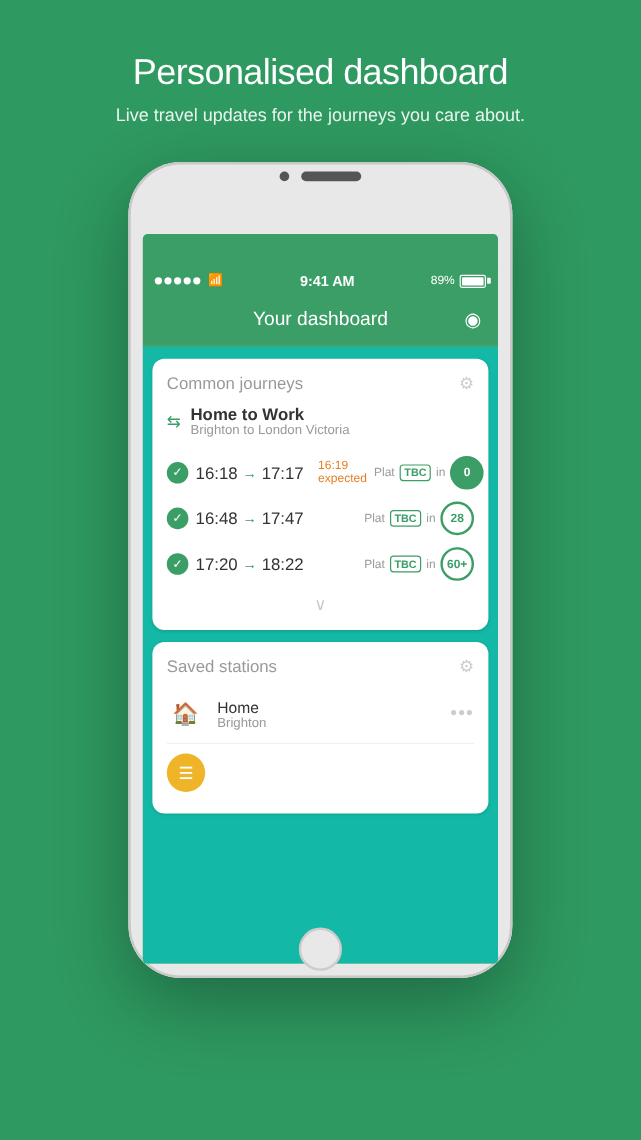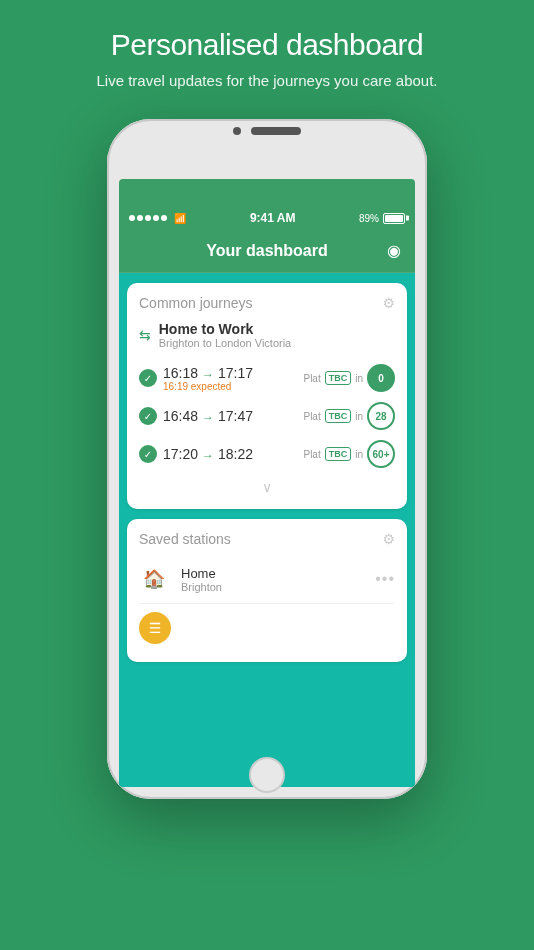--- a/index.html
+++ b/index.html
@@ -16,21 +16,21 @@
       width: 534px;
       height: 950px;
       background-color: #2e9960;
       display: flex;
       flex-direction: column;
       align-items: center;
     }
 
     .header-text {
       text-align: center;
-      padding: 28px 20px 10px;
+      padding: 44px 20px 10px;
     }
 
     .header-title {
       color: #ffffff;
       font-size: 30px;
       font-weight: 300;
       letter-spacing: -0.5px;
       margin-bottom: 8px;
     }
 
@@ -195,21 +195,21 @@
       display: flex;
       align-items: center;
       justify-content: center;
       position: relative;
       border-bottom: 1px solid rgba(255,255,255,0.1);
     }
 
     .app-title {
       color: white;
       font-size: 16px;
-      font-weight: 700;
+      font-weight: 400;
     }
 
     .header-eye-icon {
       position: absolute;
       right: 14px;
       color: white;
       font-size: 16px;
     }
 
     
@@ -313,21 +313,21 @@
     }
 
     .delayed-text {
       font-size: 10px;
       color: #e67e22;
       display: block;
     }
 
     .time-group {
       display: flex;
-      flex-direction: column;
+      gap: 12px;
     }
 
     .plat-section {
       display: flex;
       align-items: center;
       gap: 4px;
       margin-left: auto;
     }
 
     .plat-label {

